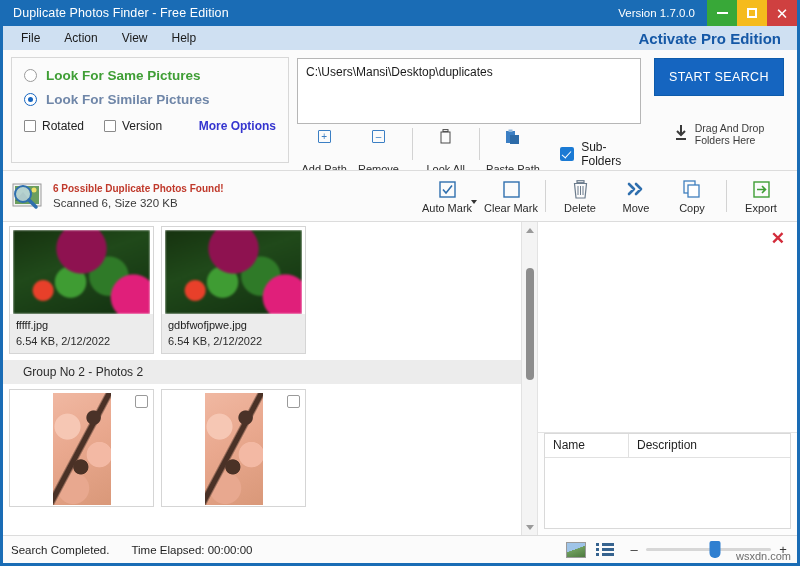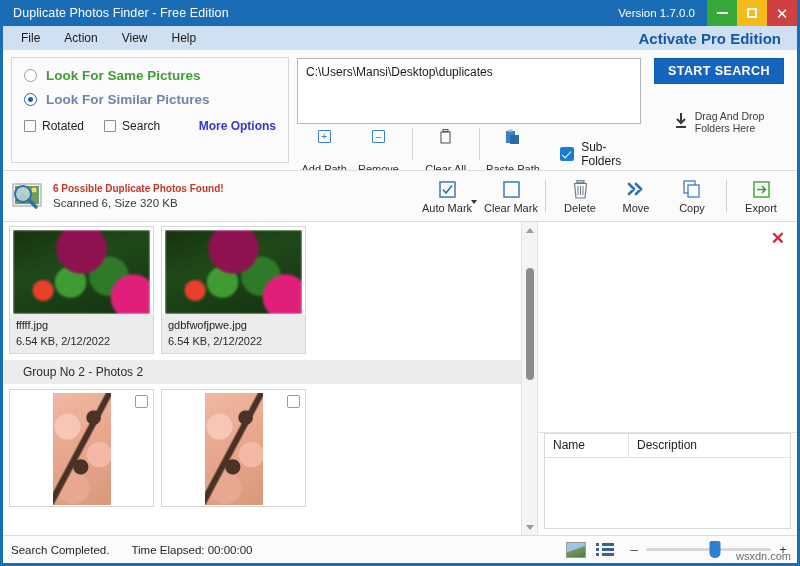--- a/index.html
+++ b/index.html
@@ -142,23 +142,23 @@
     border-width: 0 1.8px 1.8px 0; transform: rotate(42deg);
   }
   .subfolders .tx { font-size: 12px; color: #1b1b1b; }
 
   
   .startcol {
     flex: 0 0 140px; display: flex; flex-direction: column;
     align-items: center; padding-top: 1px;
   }
   .startbtn {
-    width: 130px; height: 26px;
+    width: 130px; height: 38px;
     background: #1565c0; color: #fff;
-    font-size: 12.5px; font-weight: bold; letter-spacing: .4px;
+    font-size: 12.5px; font-weight: normal; letter-spacing: .4px;
     display: flex; align-items: center; justify-content: center;
     border: 1px solid #0d5bab;
   }
   .dragdrop {
     display: flex; align-items: center; margin-top: 26px;
     color: #3b3b3b;
   }
   .dd-ic { margin-right: 7px; }
   .dd-tx { font-size: 10.5px; line-height: 12px; }
 
@@ -358,21 +358,21 @@
         <span class="radio-label lbl-same">Look For Same Pictures</span>
       </div>
       <div class="radio-row">
         <span class="radio on"></span>
         <span class="radio-label lbl-similar">Look For Similar Pictures</span>
       </div>
       <div class="checks-row">
         <span class="cb"></span>
         <span class="cb-text">Rotated</span>
         <span class="cb"></span>
-        <span class="cb-text">Search</span>
+        <span class="cb-text">Version</span>
         <span class="more-options">More Options</span>
       </div>
     </div>
 
     <div class="pathcol">
       <div class="pathbox" title="Select a folder to scan">C:\Users\Mansi\Desktop\duplicates</div>
       <div class="pathtools">
 
         <div class="tool">
           <span class="ic">
@@ -390,21 +390,21 @@
 
         <div class="sep-v"></div>
 
         <div class="tool">
           <span class="ic">
             <svg width="13" height="15" viewBox="0 0 13 15">
                 <rect x="4" y="0.6" width="5" height="2" fill="none" stroke="#4a4a4a" stroke-width="1"></rect>
                 <rect x="2" y="3" width="9" height="11" fill="none" stroke="#4a4a4a" stroke-width="1"></rect>
               </svg>
           </span>
-          <span class="tx">Clear All</span>
+          <span class="tx">Look All</span>
         </div>
 
         <div class="sep-v"></div>
 
         <div class="tool">
           <span class="ic">
             <svg width="15" height="16" viewBox="0 0 15 16">
                 <rect x="1" y="2" width="9" height="12" fill="#3b7fc4"></rect>
                 <rect x="3.5" y="0.5" width="4" height="2.5" fill="#8fb8de"></rect>
                 <rect x="5" y="6" width="9" height="9" fill="#2d6ba8"></rect>

